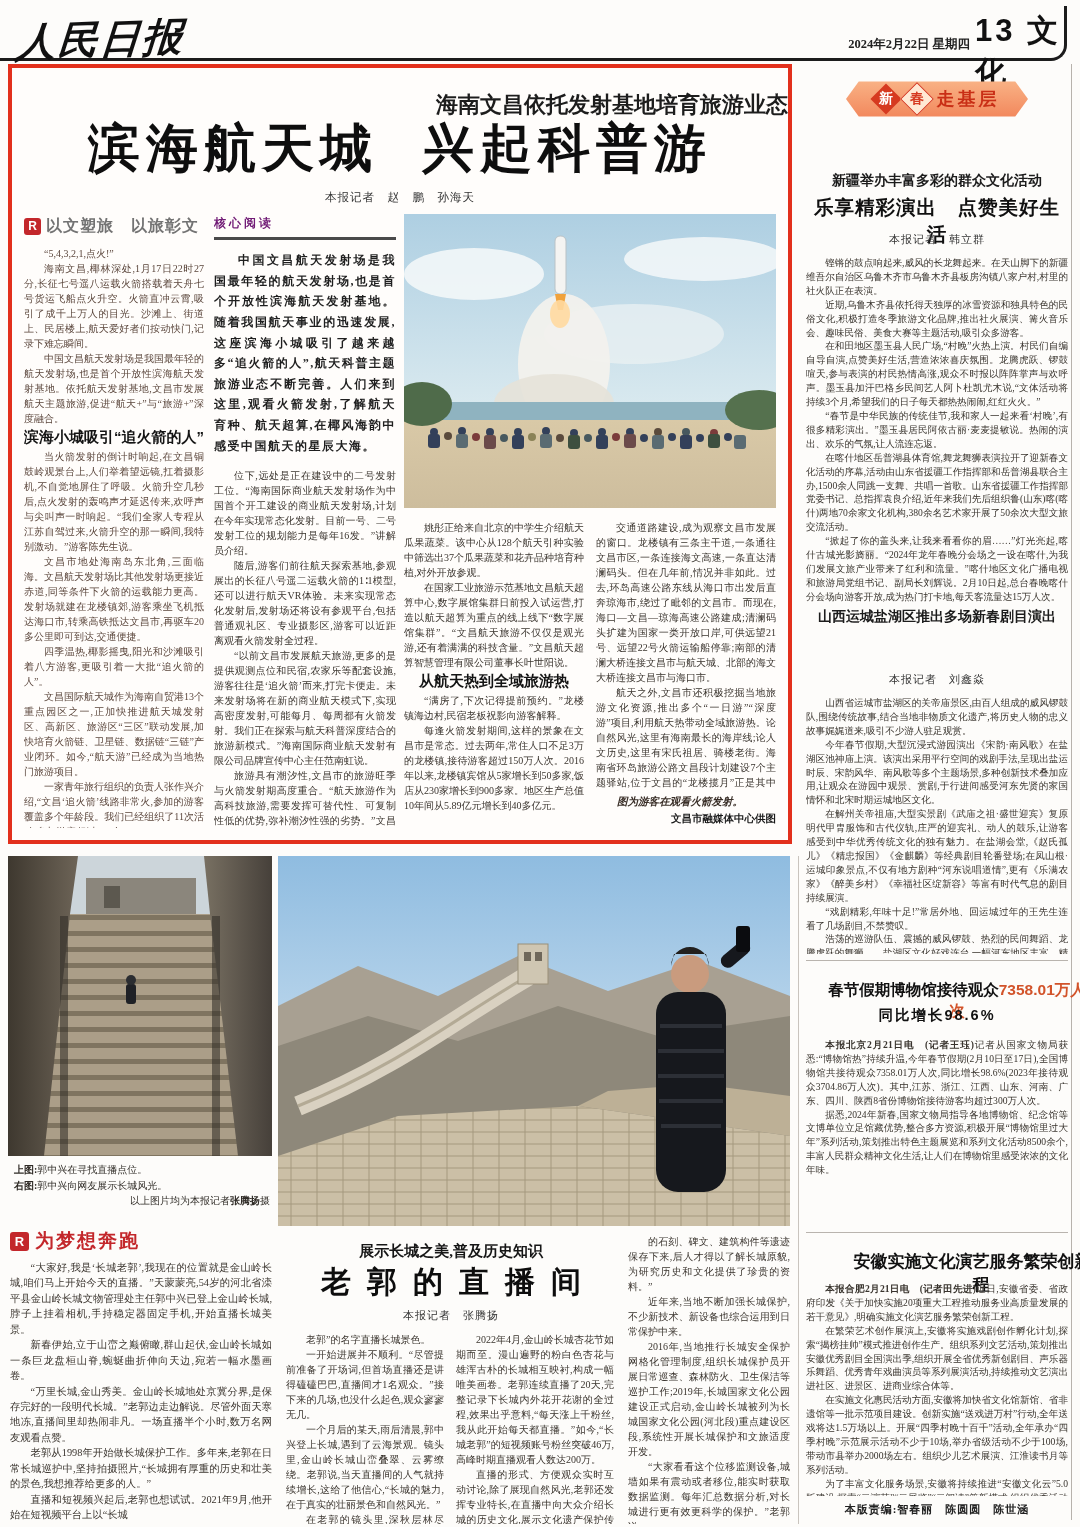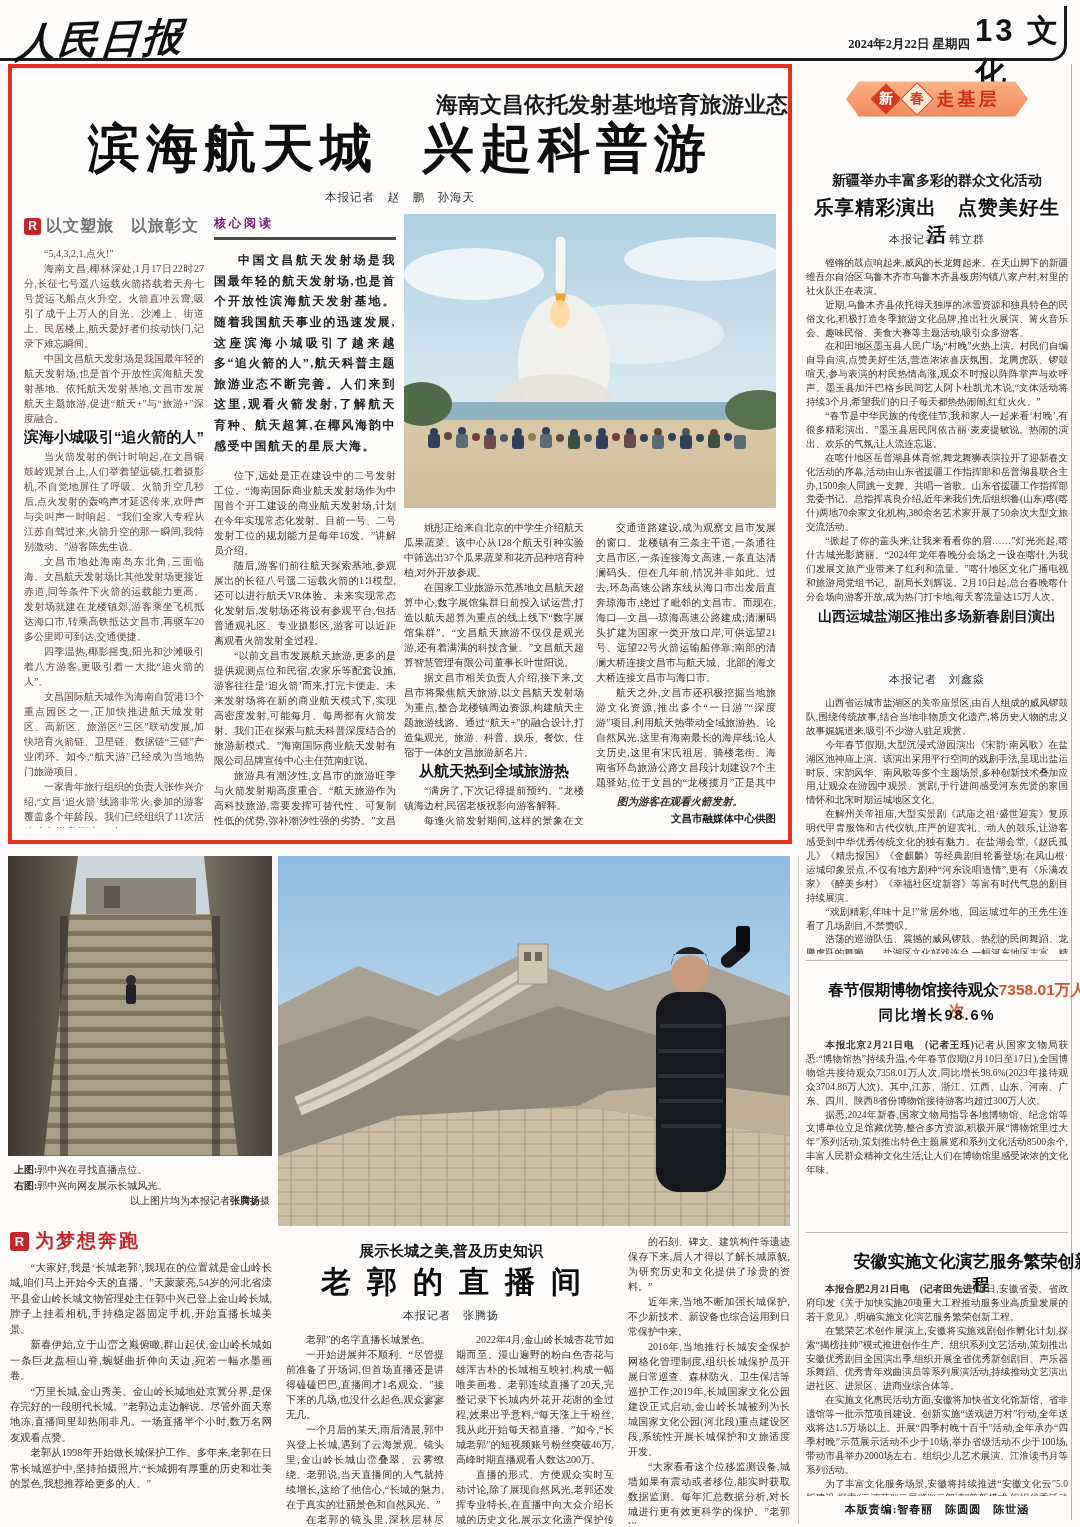--- a/index.html
+++ b/index.html
@@ -188,21 +188,20 @@
             <rect x="276" y="221" width="12" height="14" rx="3"></rect>
             <rect x="304" y="220" width="12" height="14" rx="3" fill="#3d4f3f"></rect>
             <rect x="330" y="221" width="12" height="14" rx="3" fill="#5a6b72"></rect>
         </g>
       </svg>
     </div>
 
     <div class="abs col body" style="left:392px;top:452px;width:180px;height:308px;">
       <p>姚彤正给来自北京的中学生介绍航天瓜果蔬菜。该中心从128个航天引种实验中筛选出37个瓜果蔬菜和花卉品种培育种植,对外开放参观。</p>
       <p>在国家工业旅游示范基地文昌航天超算中心,数字展馆集群日前投入试运营,打造以航天超算为重点的线上线下“数字展馆集群”。“文昌航天旅游不仅仅是观光游,还有着满满的科技含量。”文昌航天超算智慧管理有限公司董事长叶世阳说。</p>
-      <p>据文昌市相关负责人介绍,接下来,文昌市将聚焦航天旅游,以文昌航天发射场为重点,整合龙楼镇周边资源,构建航天主题旅游线路。通过“航天+”的融合设计,打造集观光、旅游、科普、娱乐、餐饮、住宿于一体的文昌旅游新名片。</p>
       <p class="subhead">从航天热到全域旅游热</p>
       <p>“满房了,下次记得提前预约。”龙楼镇海边村,民宿老板祝影向游客解释。</p>
       <p>每逢火箭发射期间,这样的景象在文昌市是常态。过去两年,常住人口不足3万的龙楼镇,接待游客超过150万人次。2016年以来,龙楼镇宾馆从5家增长到50多家,饭店从230家增长到900多家。地区生产总值10年间从5.89亿元增长到40多亿元。</p>
     </div>
 
     <div class="abs col" style="left:584px;top:452px;width:180px;height:308px;">
       <div class="body" style="height:270px;overflow:hidden;">
         <p>交通道路建设,成为观察文昌市发展的窗口。龙楼镇有三条主干道,一条通往文昌市区,一条连接海文高速,一条直达清澜码头。但在几年前,情况并非如此。过去,环岛高速公路东线从海口市出发后直奔琼海市,绕过了毗邻的文昌市。而现在,海口—文昌—琼海高速公路建成;清澜码头扩建为国家一类开放口岸,可供远望21号、远望22号火箭运输船停靠;南部的清澜大桥连接文昌市与航天城、北部的海文大桥连接文昌市与海口市。</p>
         <p>航天之外,文昌市还积极挖掘当地旅游文化资源,推出多个“一日游”“深度游”项目,利用航天热带动全域旅游热。论自然风光,这里有海南最长的海岸线;论人文历史,这里有宋氏祖居、骑楼老街。海南省环岛旅游公路文昌段计划建设7个主题驿站,位于文昌的“龙楼揽月”正是其中一站。</p>
 
@@ -308,20 +307,21 @@
   <div class="abs tag-big" style="left:10px;top:1228px;">
     <span class="r-icon" style="width:19px;height:19px;font-size:13px;">R</span>
     <span class="txt hei">为梦想奔跑</span>
   </div>
 
   <div class="abs col body" style="left:10px;top:1260px;width:262px;height:264px;font-size:10.3px;">
     <p>“大家好,我是‘长城老郭’,我现在的位置就是金山岭长城,咱们马上开始今天的直播。”天蒙蒙亮,54岁的河北省滦平县金山岭长城文物管理处主任郭中兴已登上金山岭长城,脖子上挂着相机,手持稳定器固定手机,开始直播长城美景。</p>
     <p>新春伊始,立于山峦之巅俯瞰,群山起伏,金山岭长城如一条巨龙盘桓山脊,蜿蜒曲折伸向天边,宛若一幅水墨画卷。</p>
     <p>“万里长城,金山秀美。金山岭长城地处京冀分界,是保存完好的一段明代长城。”老郭边走边解说。尽管外面天寒地冻,直播间里却热闹非凡。一场直播半个小时,数万名网友观看点赞。</p>
     <p>老郭从1998年开始做长城保护工作。多年来,老郭在日常长城巡护中,坚持拍摄照片,“长城拥有厚重的历史和壮美的景色,我想推荐给更多的人。”</p>
+    <p>直播和短视频兴起后,老郭也想试试。2021年9月,他开始在短视频平台上以“长城</p>
   </div>
 
   <div class="abs photo-frame" style="left:278px;top:856px;width:512px;height:370px;">
     <svg width="512" height="370" viewBox="0 0 512 370">
       <defs>
         <linearGradient id="sky2" x1="0" y1="0" x2="0" y2="1">
           <stop offset="0" stop-color="#8fbce0"></stop>
             <stop offset="1" stop-color="#e8f1f8"></stop>
         </linearGradient>
         <pattern id="bricks" width="26" height="12" patternUnits="userSpaceOnUse">

